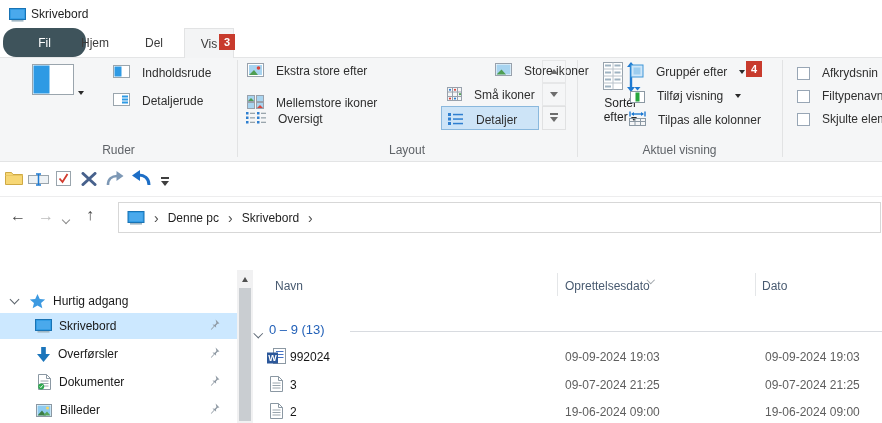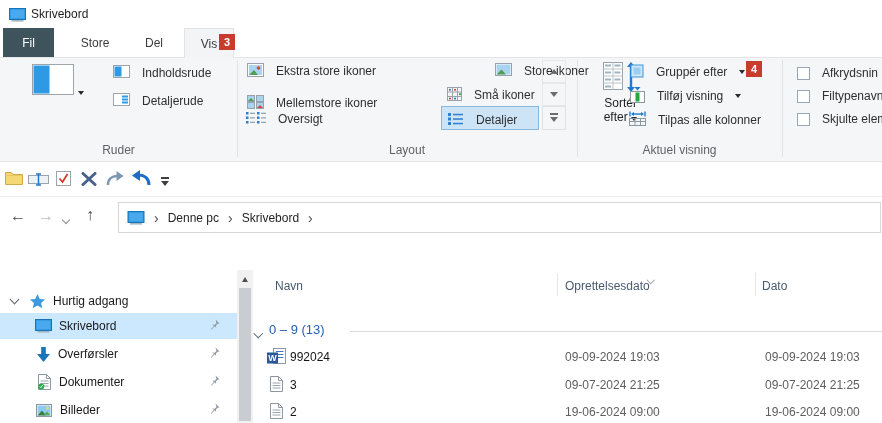--- a/index.html
+++ b/index.html
@@ -53,25 +53,25 @@
     <span class="abs" style="left:9px;top:8px;">
       <svg width="17" height="14" viewBox="0 0 17 14">
           <rect x="0.5" y="0.5" width="16" height="11" fill="#2e9ae4" stroke="#1973b4"></rect>
           <rect x="1.8" y="1.8" width="13.4" height="8.4" fill="#4aa9ec"></rect>
           <rect x="2.5" y="12" width="12" height="1.6" fill="#9fb6c4"></rect>
         </svg>
     </span>
     <span class="abs" style="left:31px;top:7px;">Skrivebord</span>
   </div>
 
-  <div class="abs tab tab-file" style="left:3px;width:51px;">
+  <div class="abs tab tab-file" style="left:3px;width:83px;border-radius:13px;">
       <span>Fil</span>
     </div>
   <div class="abs tab" style="left:72px;width:46px;">
-      <span>Store</span>
+      <span>Hjem</span>
     </div>
   <div class="abs tab" style="left:133px;width:42px;">
       <span>Del</span>
     </div>
   <div class="abs tab tab-vis" style="left:184px;width:50px;z-index:3;">
       <span>Vis</span>
     </div>
   <div class="abs badge" style="left:219px;top:34px;z-index:4;">3</div>
 
   <div class="abs ribbon"></div>
@@ -112,21 +112,21 @@
 
   <div class="abs ritem" style="left:247px;top:60px;">
     <span>
       <svg width="17" height="14" viewBox="0 0 17 14">
           <rect x="0.5" y="0.5" width="16" height="13" fill="#fff" stroke="#98a1ac"></rect>
           <rect x="2" y="2" width="13" height="10" fill="#a8d4f0"></rect>
           <path d="M2 12l5-5 4 5z" fill="#4f9e53"></path>
           <circle cx="11.5" cy="5" r="1.8" fill="#d8433a"></circle>
         </svg>
     </span>
-    <span>Ekstra store ikoner</span>
+    <span>Ekstra store efter</span>
   </div>
   <div class="abs ritem" style="left:247px;top:92px;">
     <span>
       <svg width="17" height="14" viewBox="0 0 17 14">
           <g stroke="#98a1ac" fill="#a8d4f0">
             <rect x="0.5" y="0.5" width="7" height="6"></rect>
             <rect x="9.5" y="0.5" width="7" height="6"></rect>
             <rect x="0.5" y="7.5" width="7" height="6"></rect>
             <rect x="9.5" y="7.5" width="7" height="6"></rect>
           </g>

